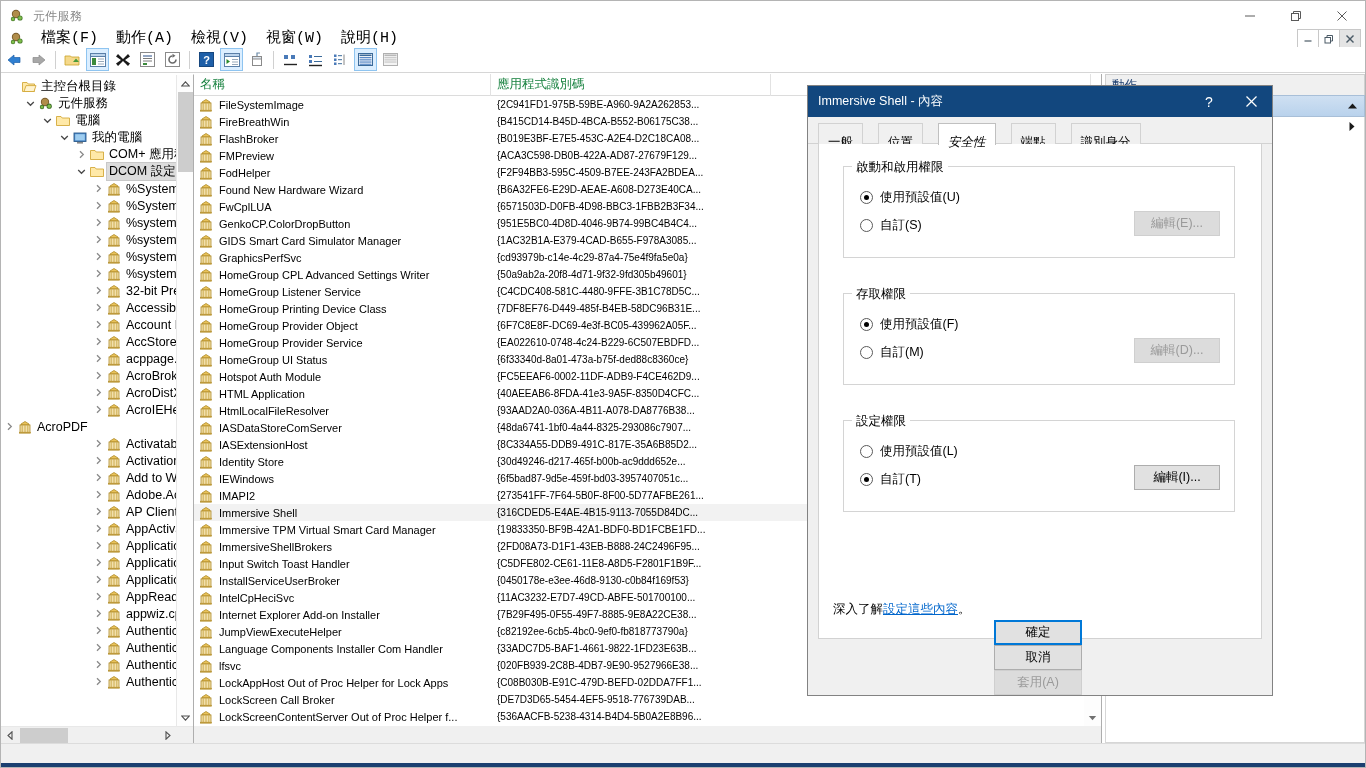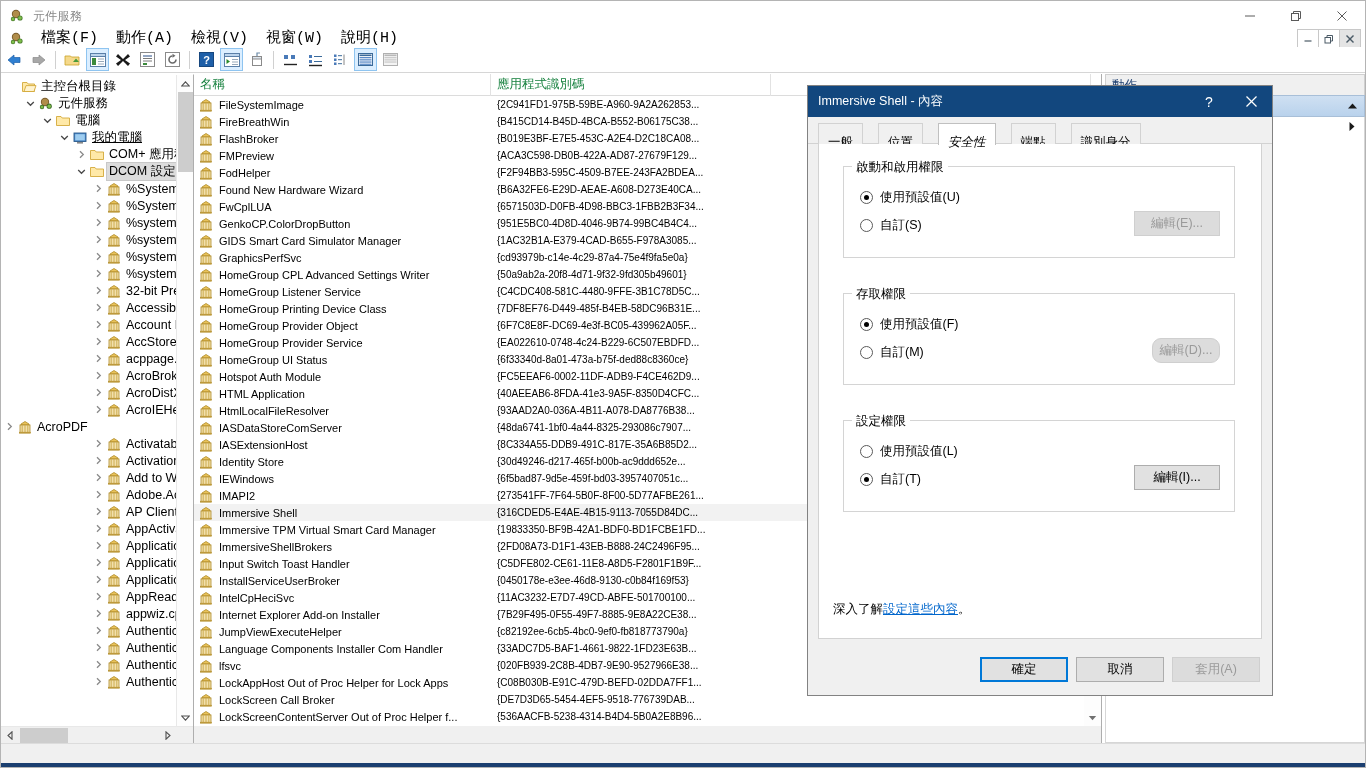--- a/index.html
+++ b/index.html
@@ -252,21 +252,21 @@
     border: 1px solid #adadad; background: #e1e1e1; font-size: 12.5px;
     height: 25px; line-height: 23px; text-align: center; color: #000;
     font-family: "Liberation Sans", "DejaVu Sans", sans-serif;
   }
   .btn.disabled { color: #9a9a9a; background: #dcdcdc; border-color: #cfcfcf; }
   .btn.default { border: 2px solid #0078d7; background: #e1e1e1; line-height: 21px; }
   .helplink { position: absolute; left: 14px; bottom: 20px; font-size: 12.5px; color: #000; }
   .helplink a { color: #0066cc; text-decoration: underline; }
   .dlg-footer {
     position: absolute; left: 0; right: 0; bottom: 0; height: 52px;
-    display: flex; align-items: center; justify-content: flex-end; padding-right: 12px;
+    display: flex; align-items: center; justify-content: flex-end; padding-right: 12px; flex-direction: column;
   }
   .dlg-footer .btn { width: 88px; margin-left: 8px; }
   svg { display:block; }
 </style>
 </head>
 <body>
 
 <div id="app">
 
   <div class="titlebar">
@@ -502,21 +502,21 @@
                 <path d="M1.2 3 L4.5 6.3 L7.8 3" fill="none" stroke="#4a4a4a" stroke-width="1.3"></path>
               </svg>
             </span>
             <span class="ticon">
               <svg width="16" height="16" viewBox="0 0 16 16">
                 <path d="M1.5 3.5 L6 3.5 L7.2 5 L14.5 5 L14.5 12.5 L1.5 12.5 Z" fill="#ffe9a8" stroke="#d4a93a" stroke-width=".9"></path>
               </svg>
             </span>
             <span class="tlabel">電腦</span>
           </div>
-          <div class="tnode" style="padding-left: 55px; text-decoration: underline;">
+          <div class="tnode" style="padding-left: 55px;">
             <span class="exp">
               <svg width="9" height="9" viewBox="0 0 9 9">
                 <path d="M1.2 3 L4.5 6.3 L7.8 3" fill="none" stroke="#4a4a4a" stroke-width="1.3"></path>
               </svg>
             </span>
             <span class="ticon">
               <svg width="16" height="16" viewBox="0 0 16 16">
                 <rect x="2" y="3" width="12" height="8.5" fill="#4a88c8" stroke="#2a5a8a" stroke-width=".9"></rect>
                 <rect x="3.2" y="4.2" width="9.6" height="6.1" fill="#9ecdf0"></rect>
                 <rect x="5" y="12" width="6" height="1.6" fill="#8a8a8a"></rect>
@@ -1729,21 +1729,21 @@
       <div class="groupbox" style="left:24px; top:149px; right:26px; height:92px;">
         <span class="gtitle">存取權限</span>
         <div class="radiorow" style="position:absolute;left:16px;top:20px;">
           <span class="radio on"></span>
           <span class="radio-label">使用預設值(F)</span>
         </div>
         <div class="radiorow" style="position:absolute;left:16px;top:48px;">
           <span class="radio"></span>
           <span class="radio-label">自訂(M)</span>
         </div>
-        <div class="btn disabled" style="position:absolute;right:14px;top:44px;width:68px;border-radius:9px;">編輯(D)...</div>
+        <div class="btn disabled" style="position:absolute;right:14px;top:44px;width:86px;">編輯(D)...</div>
       </div>
 
       <div class="groupbox" style="left:24px; top:276px; right:26px; height:92px;">
         <span class="gtitle">設定權限</span>
         <div class="radiorow" style="position:absolute;left:16px;top:20px;">
           <span class="radio"></span>
           <span class="radio-label">使用預設值(L)</span>
         </div>
         <div class="radiorow" style="position:absolute;left:16px;top:48px;">
           <span class="radio on"></span>

